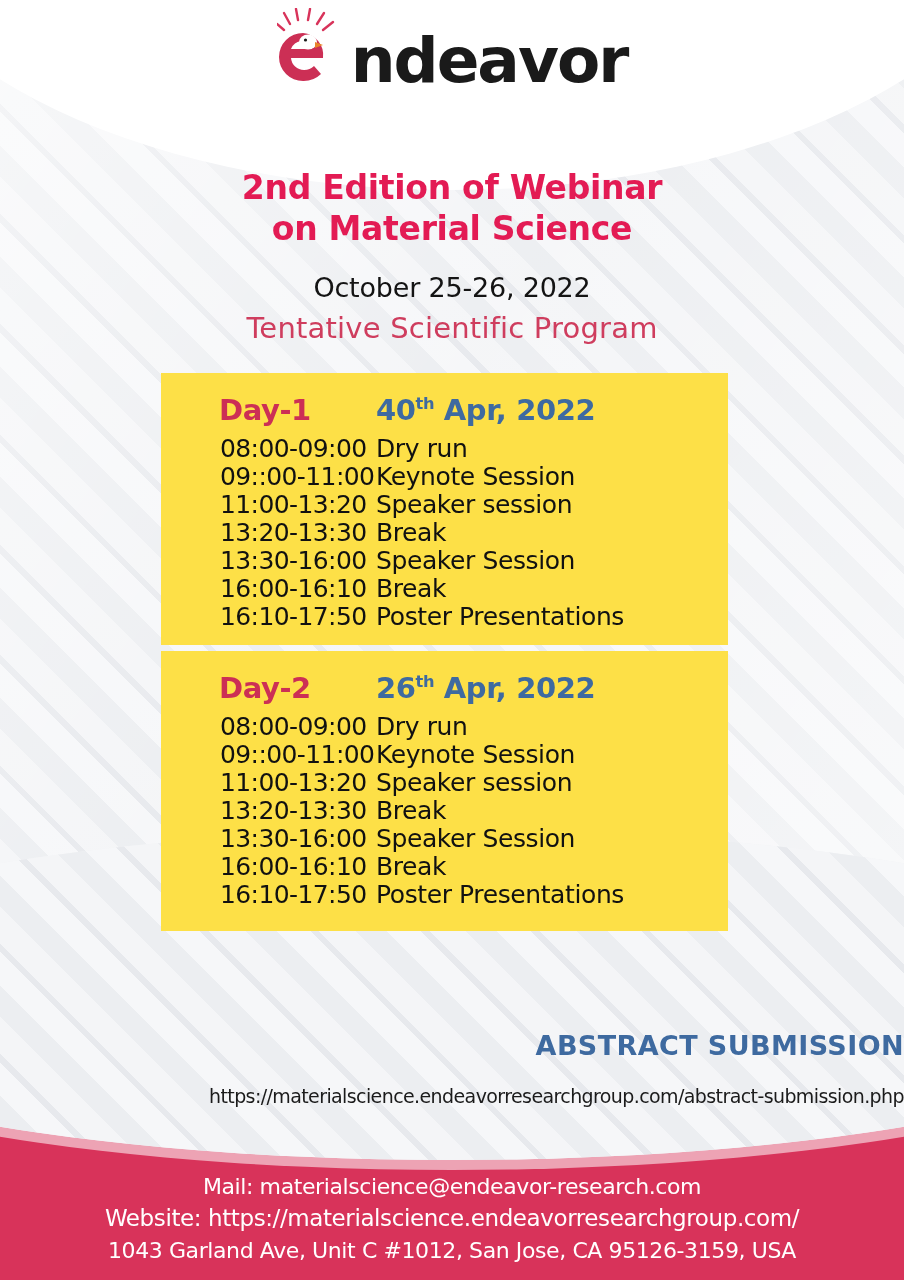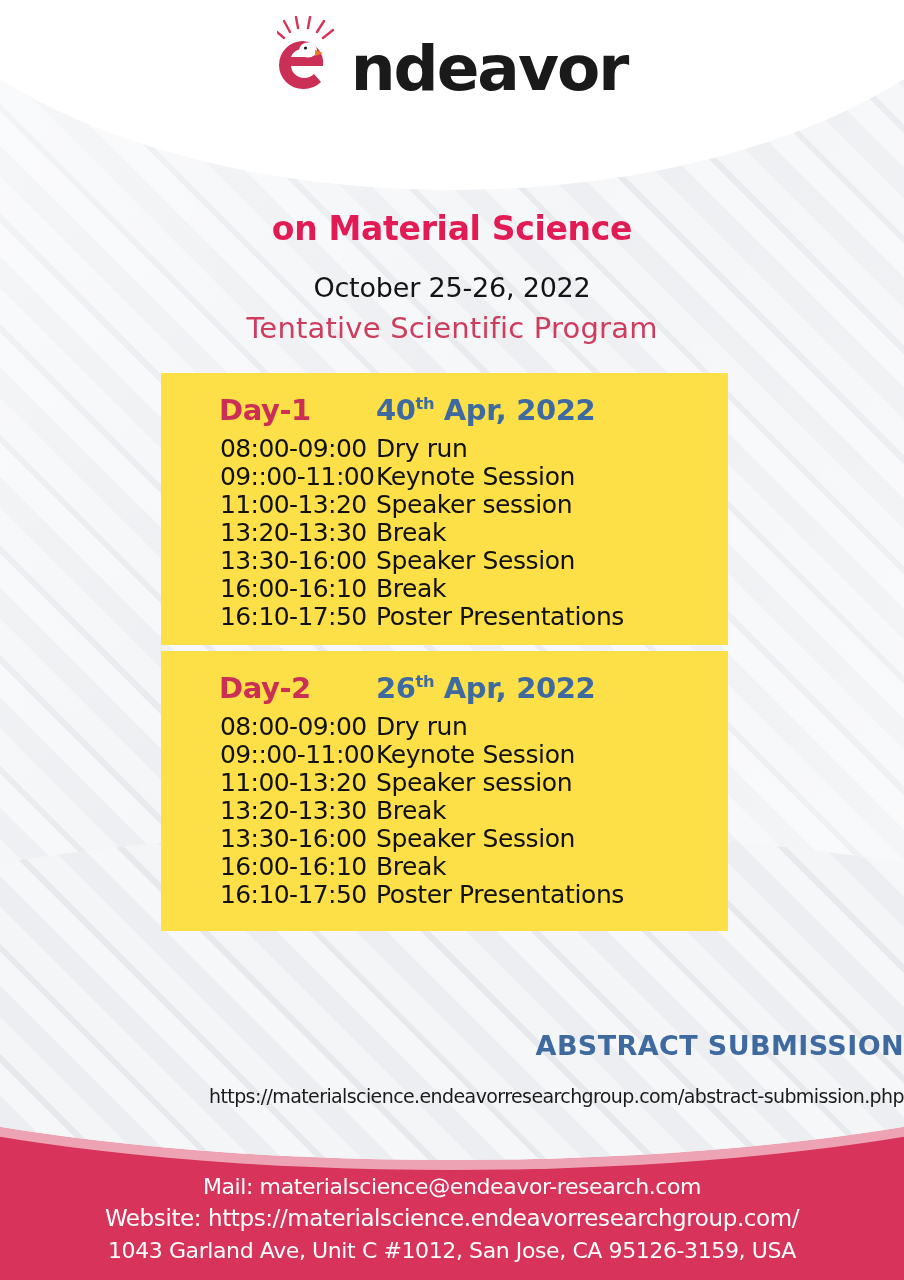--- a/index.html
+++ b/index.html
@@ -88,21 +88,21 @@
         #f4f5f7 52px,
         #f4f5f7 78px
       );
   }
 
   
   .content { position:absolute; inset:0; }
 
   
   .logo-wrap {
-    position:absolute; top:16px; left:0; right:0;
+    position:absolute; top:8px; left:0; right:0;
     text-align:center;
   }
   .logo-line { display:inline-block; position:relative; }
   .logo-mark {
     display:inline-block;
     position:relative;
     vertical-align:baseline;
   }
   .logo-e-svg { display:block; }
   .logo-rest {
@@ -284,21 +284,21 @@
               <path d="M38 34 l8 3 l-8 3 z" fill="#e8832a"></path>
             </svg>
           </span>
           <span class="logo-rest">ndeavor</span>
         </div>
       </div>
     </div>
 
     <div class="headline">
       <h1>
-        <br>
+        <span>2nd Edition of Webinar</span><br>
         <span>on Material Science</span>
       </h1>
       <div class="dateline">October 25-26, 2022</div>
       <div class="program-label">Tentative Scientific Program</div>
     </div>
 
     <div class="cards">
 
       <div class="day-card card1">
         <div class="day-head">

